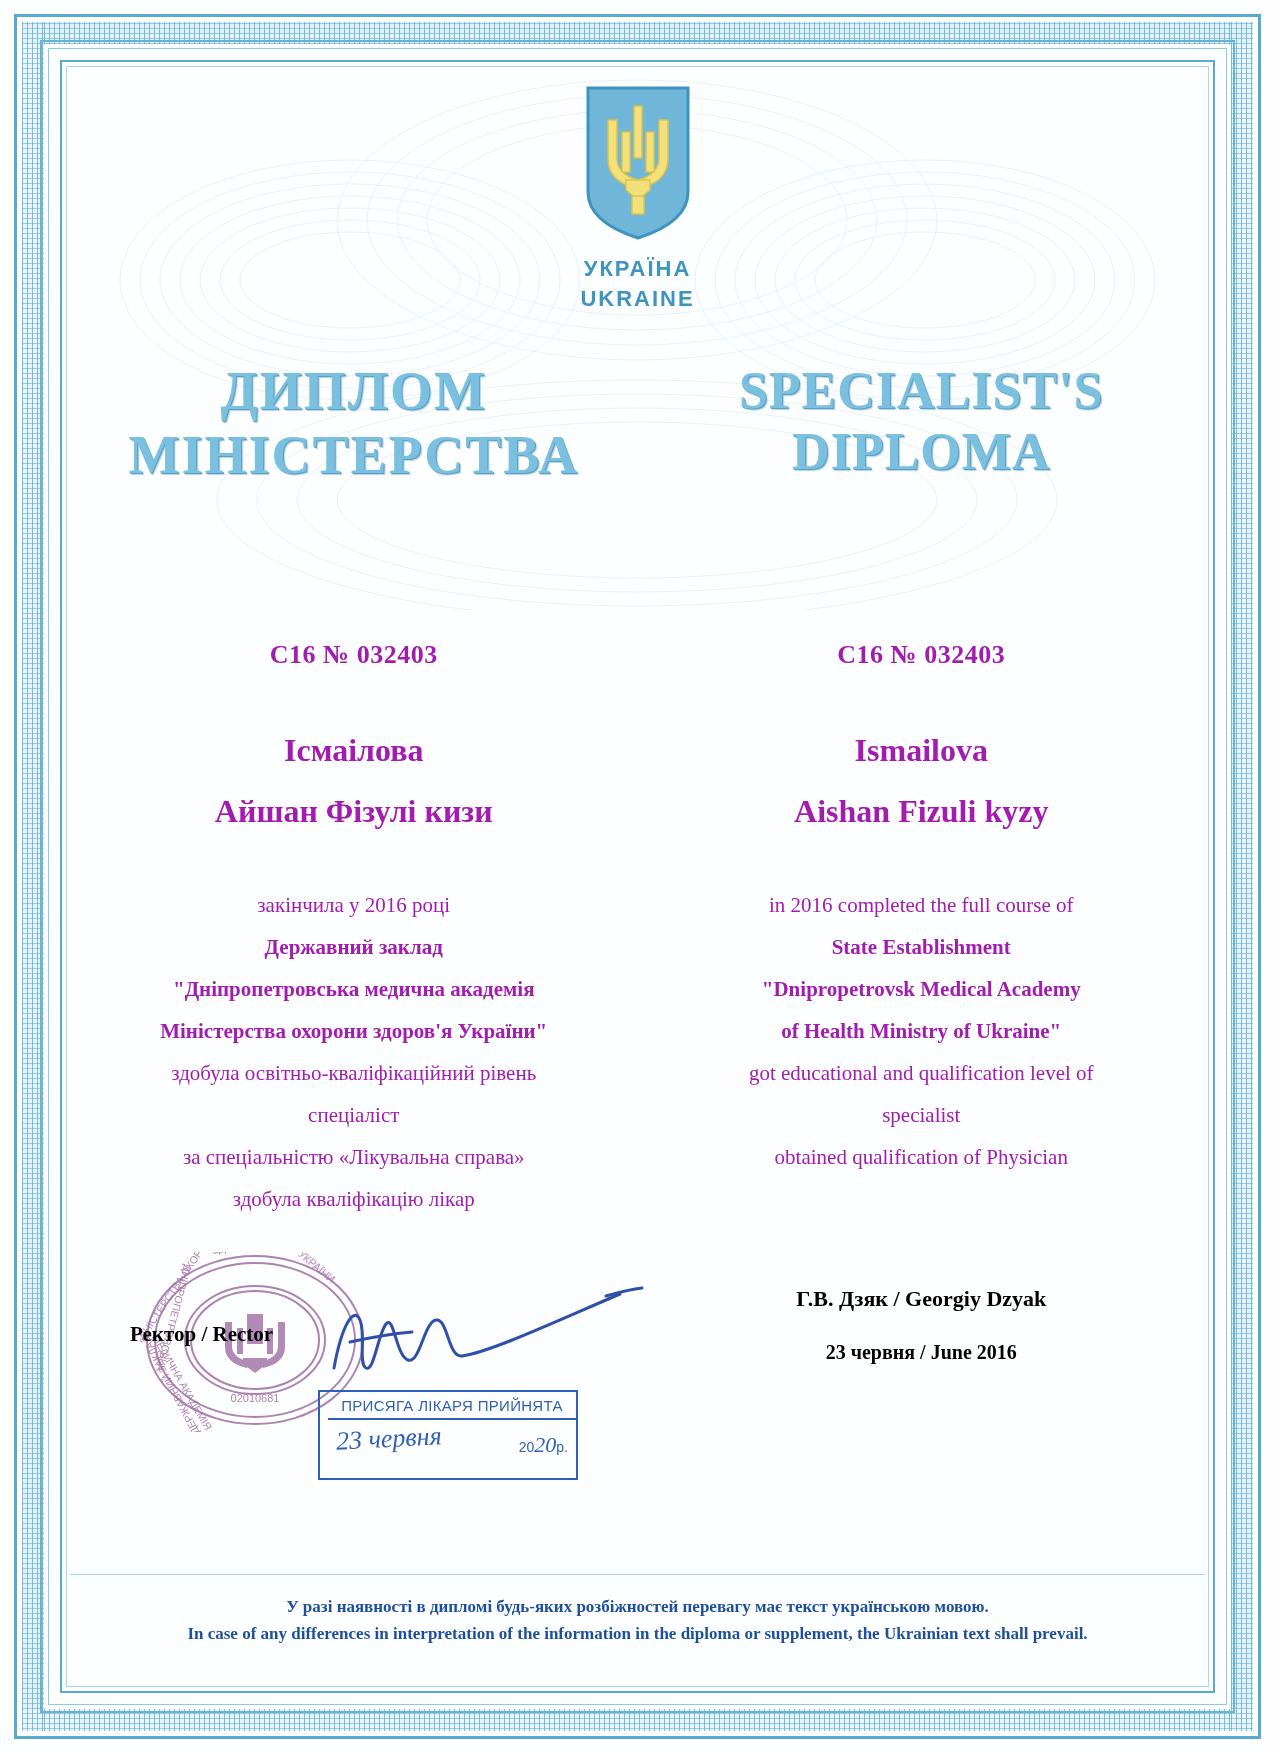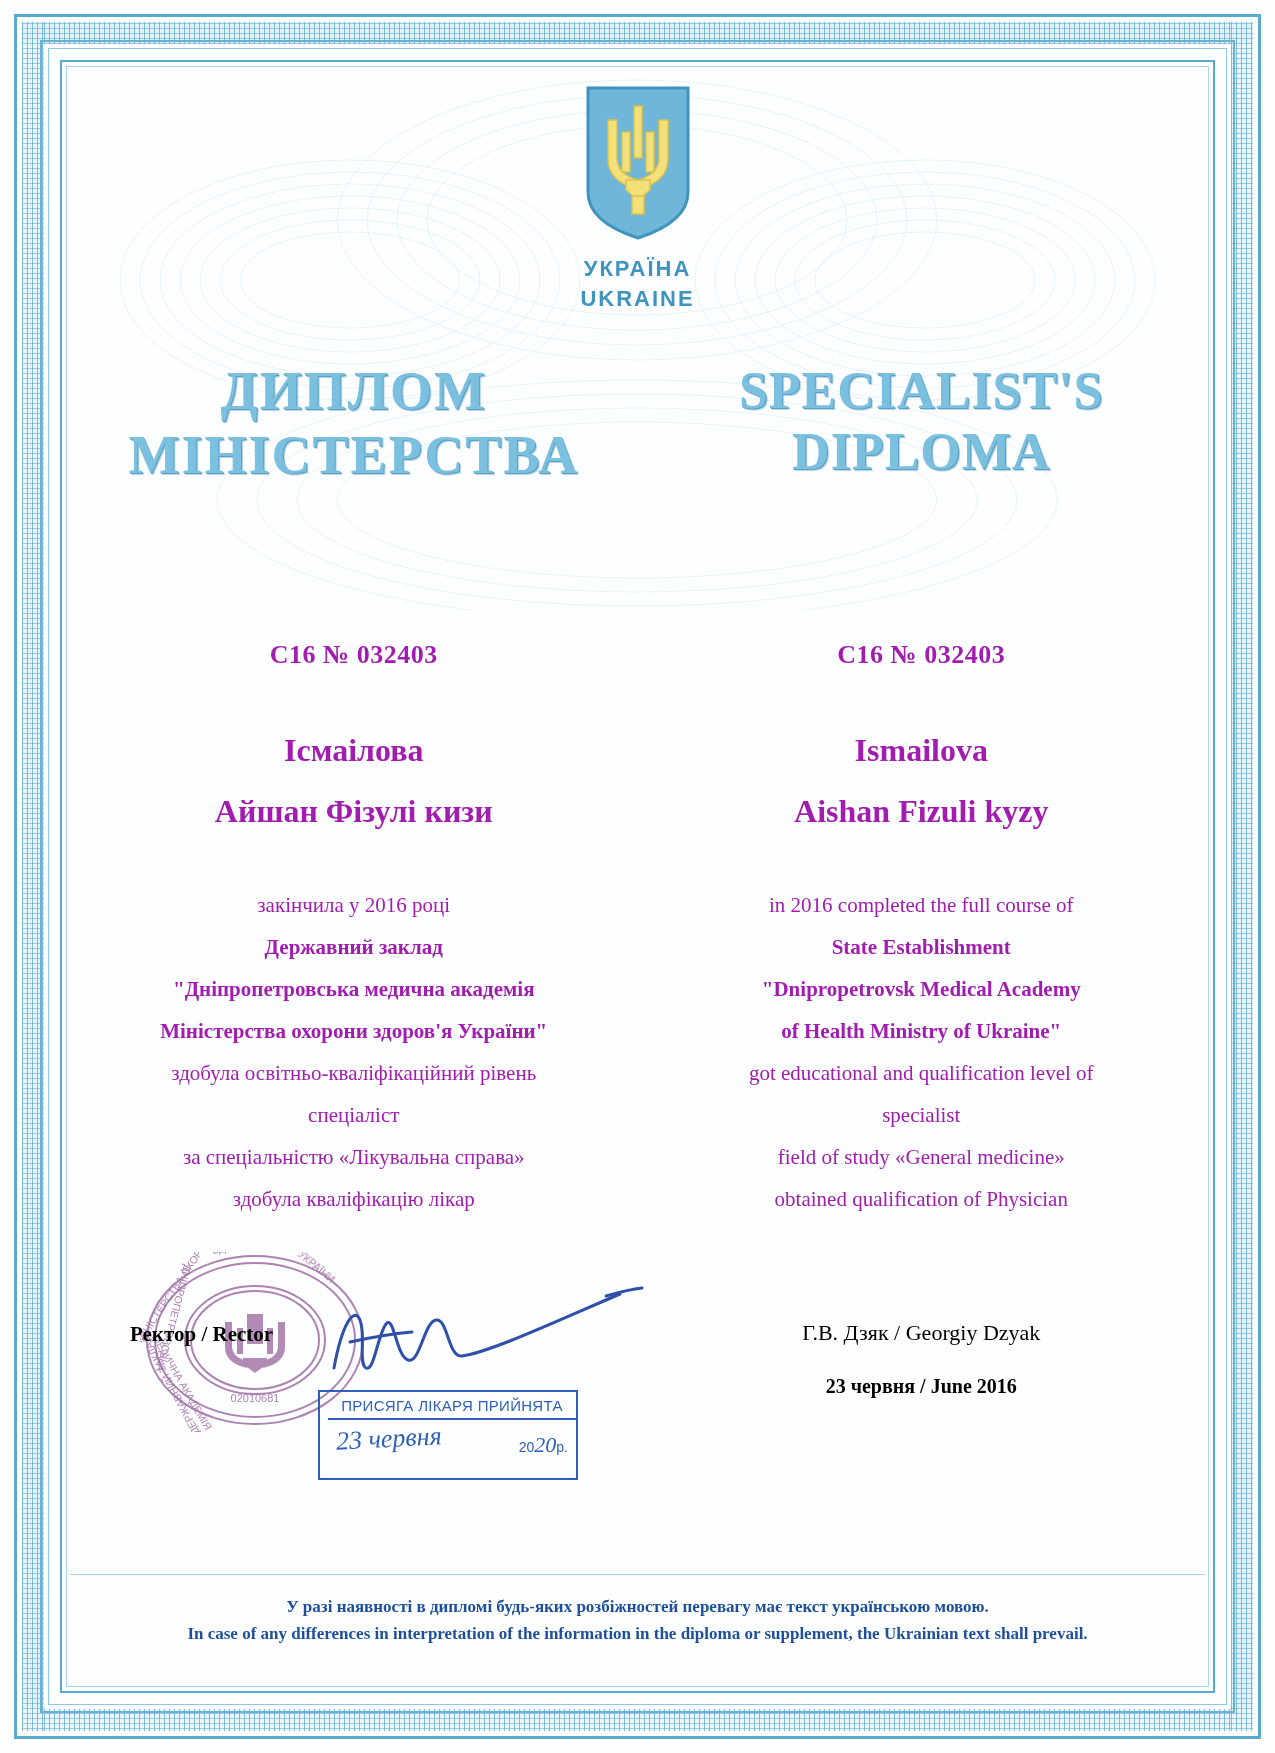--- a/index.html
+++ b/index.html
@@ -164,22 +164,22 @@
   }
   .rector-label {
     font-size: 21px;
     font-weight: 700;
     position: absolute;
     left: 60px;
     top: 80px;
   }
   .rector-name {
     font-size: 22px;
-    font-weight: 400;
-    margin-top: 78px;
+    font-weight: 700;
+    margin-top: 44px;
   }
   .rector-date {
     font-size: 20px;
     font-weight: 700;
     margin-top: 29px;
   }
 
   
   .stamp {
     position: absolute;
@@ -357,21 +357,20 @@
         <div class="serial">C16 № 032403</div>
         <div class="name">Ismailova</div>
         <div class="name">Aishan Fizuli kyzy</div>
         <div class="body-block">
           <div>in 2016 completed the full course of</div>
           <div class="b">State Establishment</div>
           <div class="b">"Dnipropetrovsk Medical Academy</div>
           <div class="b">of Health Ministry of Ukraine"</div>
           <div>got educational and qualification level of</div>
           <div>specialist</div>
-          <div>field of study «General medicine»</div>
           <div>obtained qualification of Physician</div>
         </div>
       </div>
     </div>
 
     <div class="sign-row">
 
       <div class="sign-left">
 
         <svg class="stamp" viewBox="0 0 230 180">

